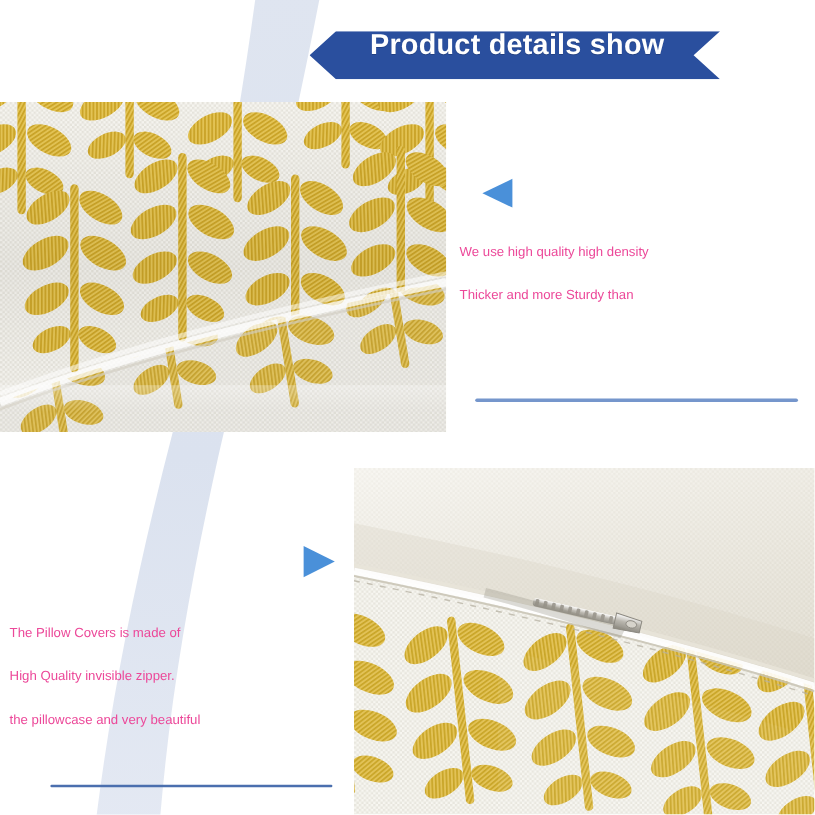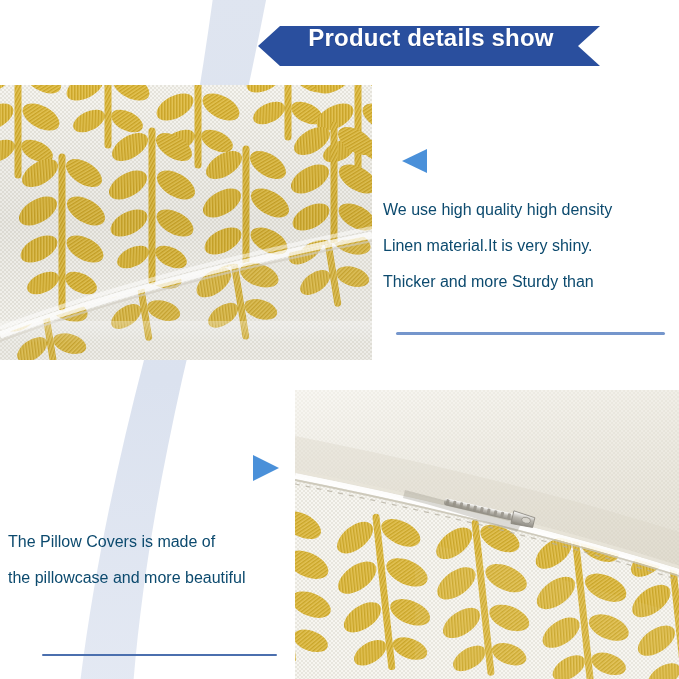--- a/index.html
+++ b/index.html
@@ -32,23 +32,23 @@
   #photo-fabric{left:0px;top:85px;width:372px;height:275px;}
   #photo-zipper{left:295px;top:390px;width:384px;height:289px;}
 
   
   .arrow{position:absolute;}
   .arrow svg{display:block;}
   #arrow-top{left:399px;top:146px;width:30px;height:30px;}
   #arrow-bottom{left:249px;top:452px;width:32px;height:32px;}
 
   
-  .copy{position:absolute;color:#0c4a6e;font-size:16px;line-height:36px;white-space:nowrap;}
+  .copy{position:absolute;color:#ec4899;font-size:11px;line-height:36px;white-space:nowrap;}
   #copy-top{left:383px;top:192px;}
-  #copy-bottom{left:8px;top:524px;}
+  #copy-bottom{left:8px;top:510px;}
   .copy div{height:36px;}
 
   
   .rule{position:absolute;height:3px;background:#7596cc;border-radius:2px;}
   #rule-top{left:396px;top:332px;width:269px;}
   #rule-bottom{left:42px;top:654px;width:235px;height:2px;background:#4b6fae;}
 </style>
 </head>
 <body>
 
@@ -162,21 +162,20 @@
   </div>
 
   <div class="arrow" id="arrow-top">
     <svg viewBox="0 0 30 30">
       <polygon points="28,3 28,27 3,15" fill="#4a90d9"></polygon>
     </svg>
   </div>
 
   <div class="copy" id="copy-top">
     <div>We use high quality high density</div>
-    <div>Linen material.It is very shiny.</div>
     <div>Thicker and more Sturdy than</div>
   </div>
 
   <div class="rule" id="rule-top"></div>
 
   <div class="arrow" id="arrow-bottom">
     <svg viewBox="0 0 32 32">
       <polygon points="4,3 4,29 30,16" fill="#4a90d9"></polygon>
     </svg>
   </div>
@@ -283,18 +282,19 @@
           <ellipse cx="84" cy="3.5" rx="4.5" ry="3" fill="#d6d3cb" stroke="#8a877f" stroke-width="0.7"></ellipse>
         </g>
 
         <path d="M110,100 C150,110 190,122 226,134 L222,142 C186,130 148,118 108,108 Z" fill="#8f8a7e" opacity="0.30"></path>
       </g>
     </svg>
   </div>
 
   <div class="copy" id="copy-bottom">
     <div>The Pillow Covers is made of</div>
-    <div>the pillowcase and more beautiful</div>
+    <div>High Quality invisible zipper.</div>
+    <div>the pillowcase and very beautiful</div>
   </div>
 
   <div class="rule" id="rule-bottom"></div>
 
 </div>
 
 </body></html>

